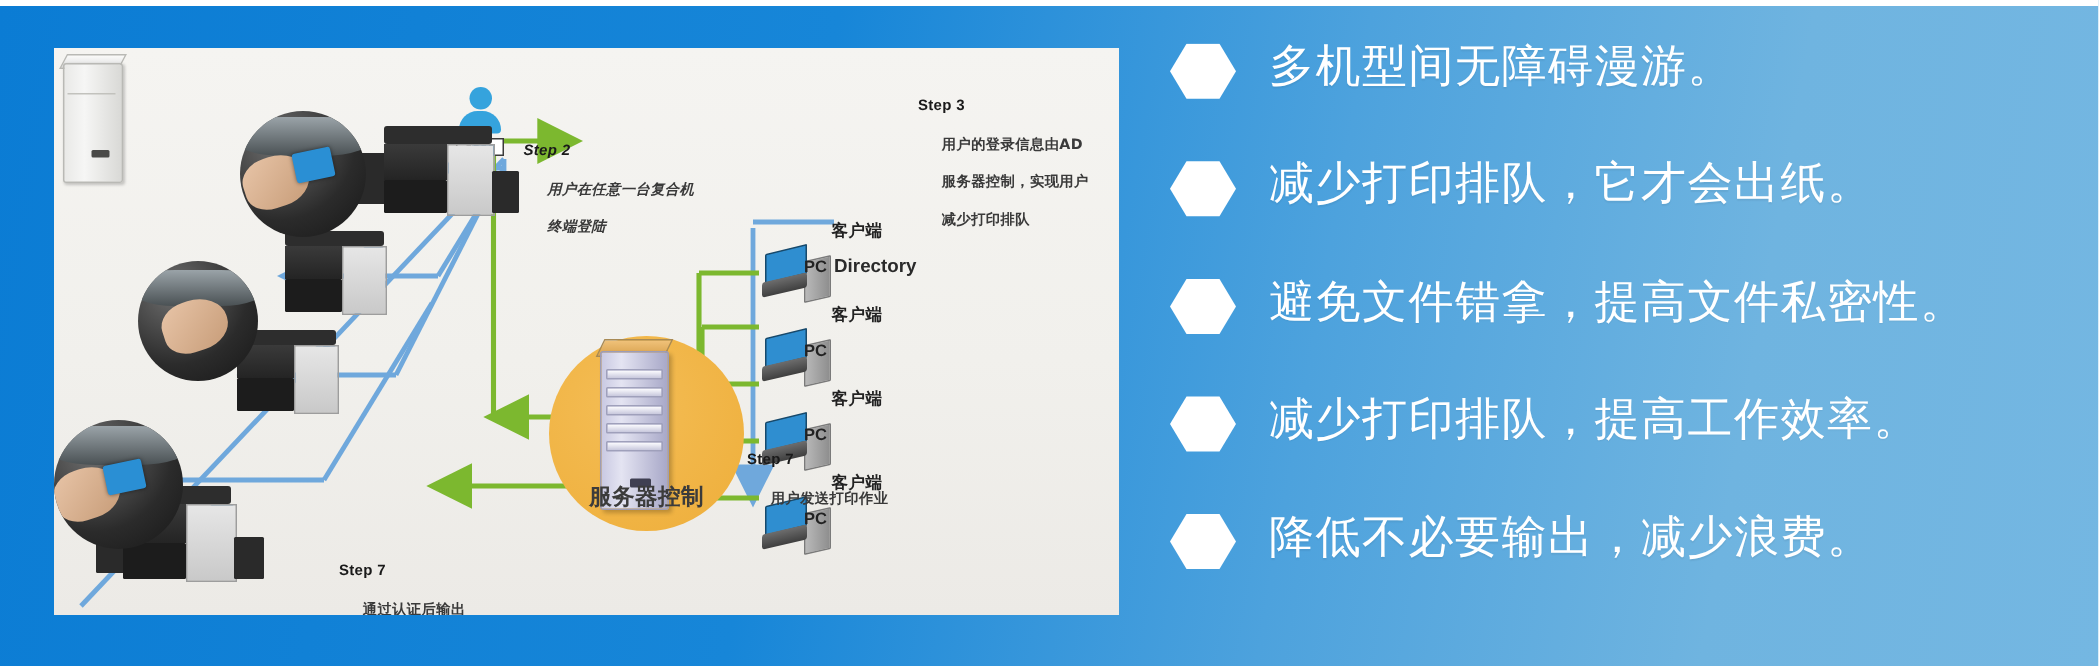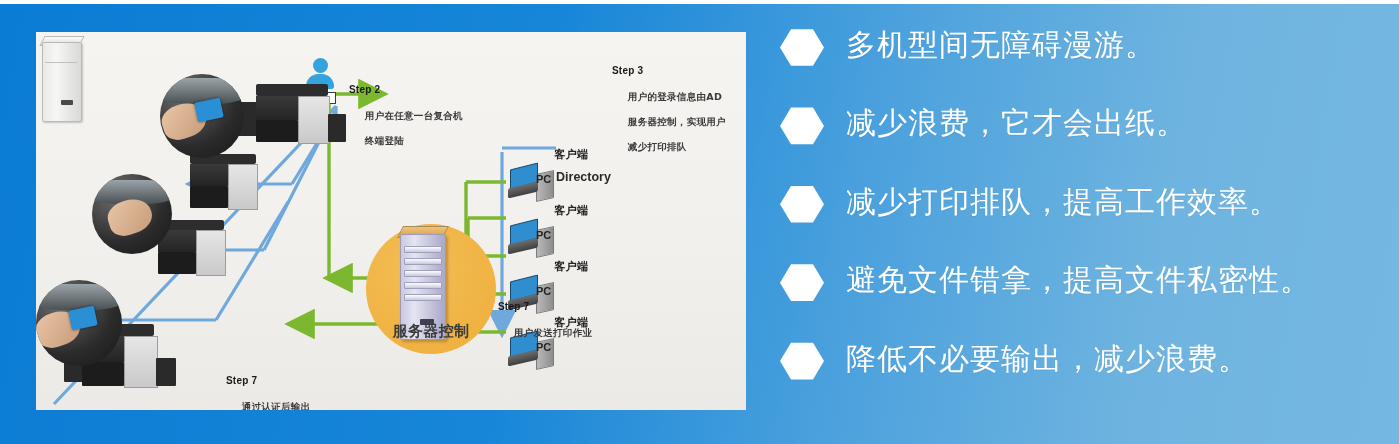--- a/index.html
+++ b/index.html
@@ -284,21 +284,21 @@
     <div class="pc-label" style="left:500px;top:272px;">
       <span class="cn">客户端</span>
       <b>PC</b>
     </div>
 
     <div class="step" style="left:462px;top:244px;">
       <b>Step 7</b>
       <span class="cn">用户发送打印作业</span>
     </div>
 
-    <div class="step" style="left:313px;top:27px;">
+    <div class="step" style="left:313px;top:38px;font-style:italic;">
       <b>Step 2</b>
       <span class="cn">用户在任意一台复合机</span><br>
       <span class="cn">终端登陆</span>
     </div>
 
     <div class="step" style="left:528px;top:8px;margin-left:48px;">
       <b>Step 3</b>
       <span class="cn">用户的登录信息由AD</span><br>
       <span class="cn">服务器控制，实现用户</span><br>
       <span class="cn">减少打印排队</span>
@@ -312,28 +312,28 @@
 
   </div>
 
   <div id="bullets">
     <div class="brow">
       <div class="hex"></div>
       <div class="btxt">多机型间无障碍漫游。</div>
     </div>
     <div class="brow">
       <div class="hex"></div>
-      <div class="btxt">减少浪费，它才会出纸。</div>
+      <div class="btxt">减少打印排队，它才会出纸。</div>
+    </div>
+    <div class="brow">
+      <div class="hex"></div>
+      <div class="btxt">避免文件错拿，提高文件私密性。</div>
     </div>
     <div class="brow">
       <div class="hex"></div>
       <div class="btxt">减少打印排队，提高工作效率。</div>
-    </div>
-    <div class="brow">
-      <div class="hex"></div>
-      <div class="btxt">避免文件错拿，提高文件私密性。</div>
     </div>
     <div class="brow">
       <div class="hex"></div>
       <div class="btxt">降低不必要输出，减少浪费。</div>
     </div>
   </div>
 </div>
 
 </body></html>

